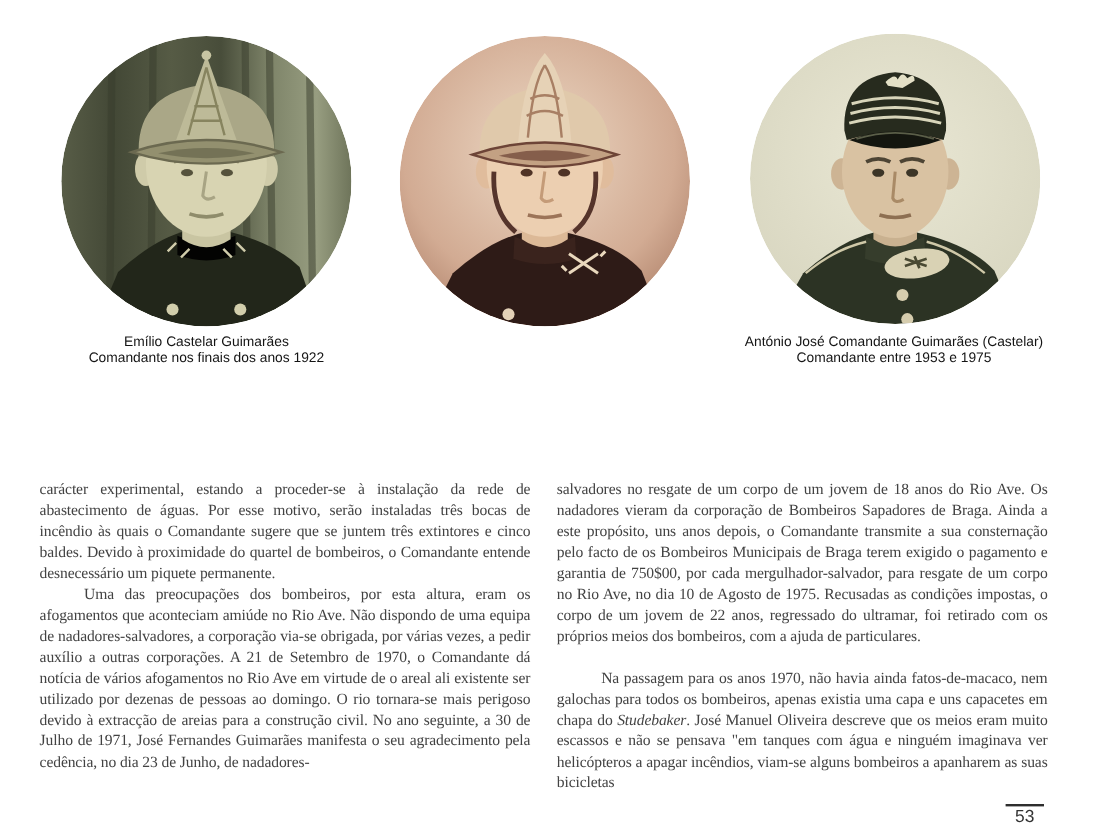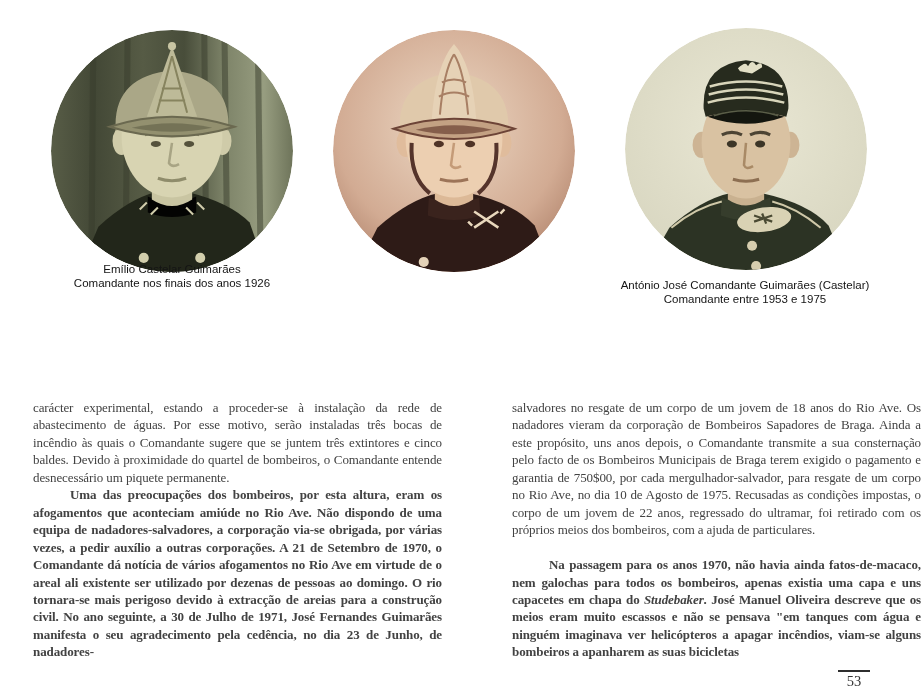--- a/index.html
+++ b/index.html
@@ -13,37 +13,37 @@
   }
   .portrait svg { display:block; width:100%; height:100%; }
   #p1 { left:51px; top:30px; }
   #p2 { left:333px; top:30px; }
   #p3 { left:625px; top:28px; }
   .caption {
     position:absolute; width:300px; text-align:center;
     font-family:"Liberation Sans","DejaVu Sans",sans-serif;
     font-size:11.5px; line-height:13.5px; color:#141414;
   }
-  #cap1 { left:22px;  top:263px; }
+  #cap1 { left:22px;  top:279px; }
   #cap2 { left:305px; top:279px; }
   #cap3 { left:595px; top:279px; }
   .col {
     position:absolute; top:399px; width:409px; text-align:justify;
     font-size:13px; line-height:17.45px; color:#424242;
     letter-spacing:-0.1px;
   }
   .col p { margin:0; }
   .col-left  { left:33px; }
-  .col-right { left:464px;margin-left:48px; }
-  p.indent { text-indent:37px;font-weight:bold; }
+  .col-right { left:464px; }
+  p.indent { text-indent:37px; }
   p.gap { margin-top:17.45px; }
   .pagenum {
     position:absolute; left:838px; top:670px; width:32px; text-align:center;
     border-top:2px solid #2e2e2e; padding-top:1px;
-    font-family:Liberation Serif, serif;
+    font-family:Liberation Sans, sans-serif;
     font-size:14.5px; color:#333333;
   }
 </style>
 </head>
 <body>
 
 <div class="page">
 
   <div class="portrait" id="p1">
     <svg viewBox="0 0 240 240" aria-hidden="true">
@@ -193,21 +193,21 @@
           <path d="M112,40 q8,-8 10,-2 q4,-8 8,-1 q6,-5 6,2 l-10,6 l-12,-2 Z" fill="#e3e0c6"></path>
           <path d="M82,88 Q120,74 158,88 Q120,102 82,88 Z" fill="#14160f"></path>
           <path d="M88,87 Q120,77 152,87" stroke="#5a5e48" stroke-width="1.5" fill="none"></path>
         </g>
       </g>
     </svg>
   </div>
 
   <div class="caption" id="cap1">
     <div>Emílio Castelar Guimarães</div>
-    <div>Comandante nos finais dos anos 1926</div>
+    <div>Comandante nos finais dos anos 1922</div>
   </div>
   <div class="caption" id="cap3">
     <div>António José Comandante Guimarães (Castelar)</div>
     <div>Comandante entre 1953 e 1975</div>
   </div>
 
   <div class="col col-left">
     <p>carácter experimental, estando a proceder-se à instalação da rede de abastecimento de águas. Por esse motivo, serão instaladas três bocas de incêndio às quais o Comandante sugere que se juntem três extintores e cinco baldes. Devido à proximidade do quartel de bombeiros, o Comandante entende desnecessário um piquete permanente.</p>
     <p class="indent">Uma das preocupações dos bombeiros, por esta altura, eram os afogamentos que aconteciam amiúde no Rio Ave. Não dispondo de uma equipa de nadadores-salvadores, a corporação via-se obrigada, por várias vezes, a pedir auxílio a outras corporações. A 21 de Setembro de 1970, o Comandante dá notícia de vários afogamentos no Rio Ave em virtude de o areal ali existente ser utilizado por dezenas de pessoas ao domingo. O rio tornara-se mais perigoso devido à extracção de areias para a construção civil. No ano seguinte, a 30 de Julho de 1971, José Fernandes Guimarães manifesta o seu agradecimento pela cedência, no dia 23 de Junho, de nadadores-</p>
   </div>

